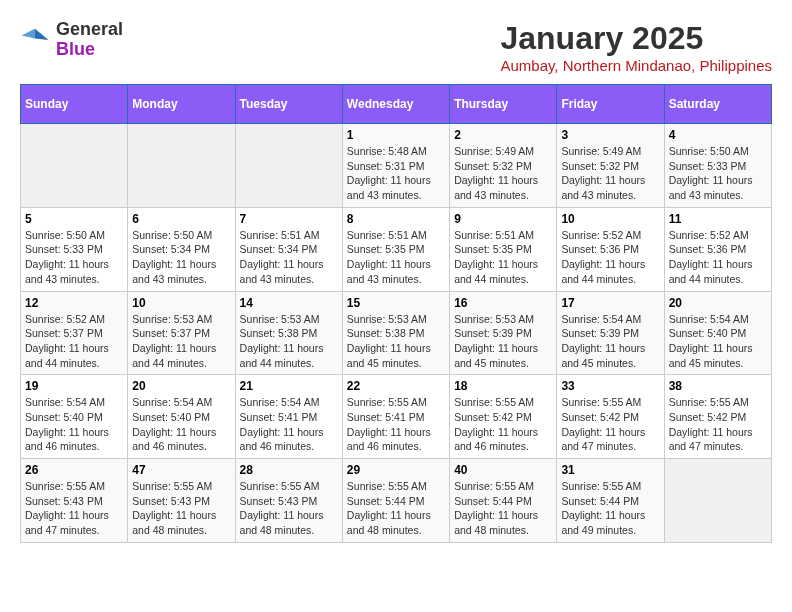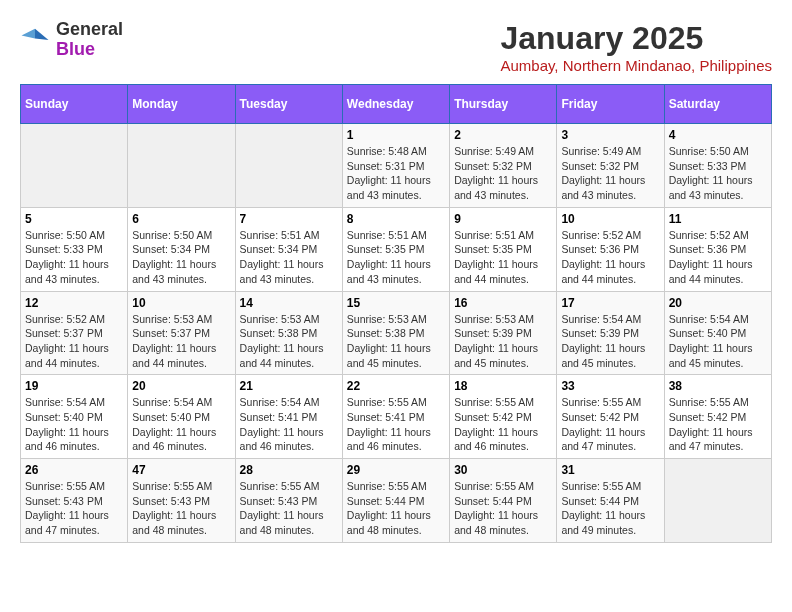--- a/index.html
+++ b/index.html
@@ -296,21 +296,21 @@
 Sunset: 5:43 PM
 Daylight: 11 hours and 48 minutes.</div>
         </td>
         <td>
           <span class="day-number">29</span>
           <div class="day-info" style="white-space: pre-line;">Sunrise: 5:55 AM
 Sunset: 5:44 PM
 Daylight: 11 hours and 48 minutes.</div>
         </td>
         <td>
-          <span class="day-number">30</span>
+          <span class="day-number">40</span>
           <div class="day-info" style="white-space: pre-line;">Sunrise: 5:55 AM
 Sunset: 5:44 PM
 Daylight: 11 hours and 48 minutes.</div>
         </td>
         <td>
           <span class="day-number">31</span>
           <div class="day-info" style="white-space: pre-line;">Sunrise: 5:55 AM
 Sunset: 5:44 PM
 Daylight: 11 hours and 49 minutes.</div>
         </td>

